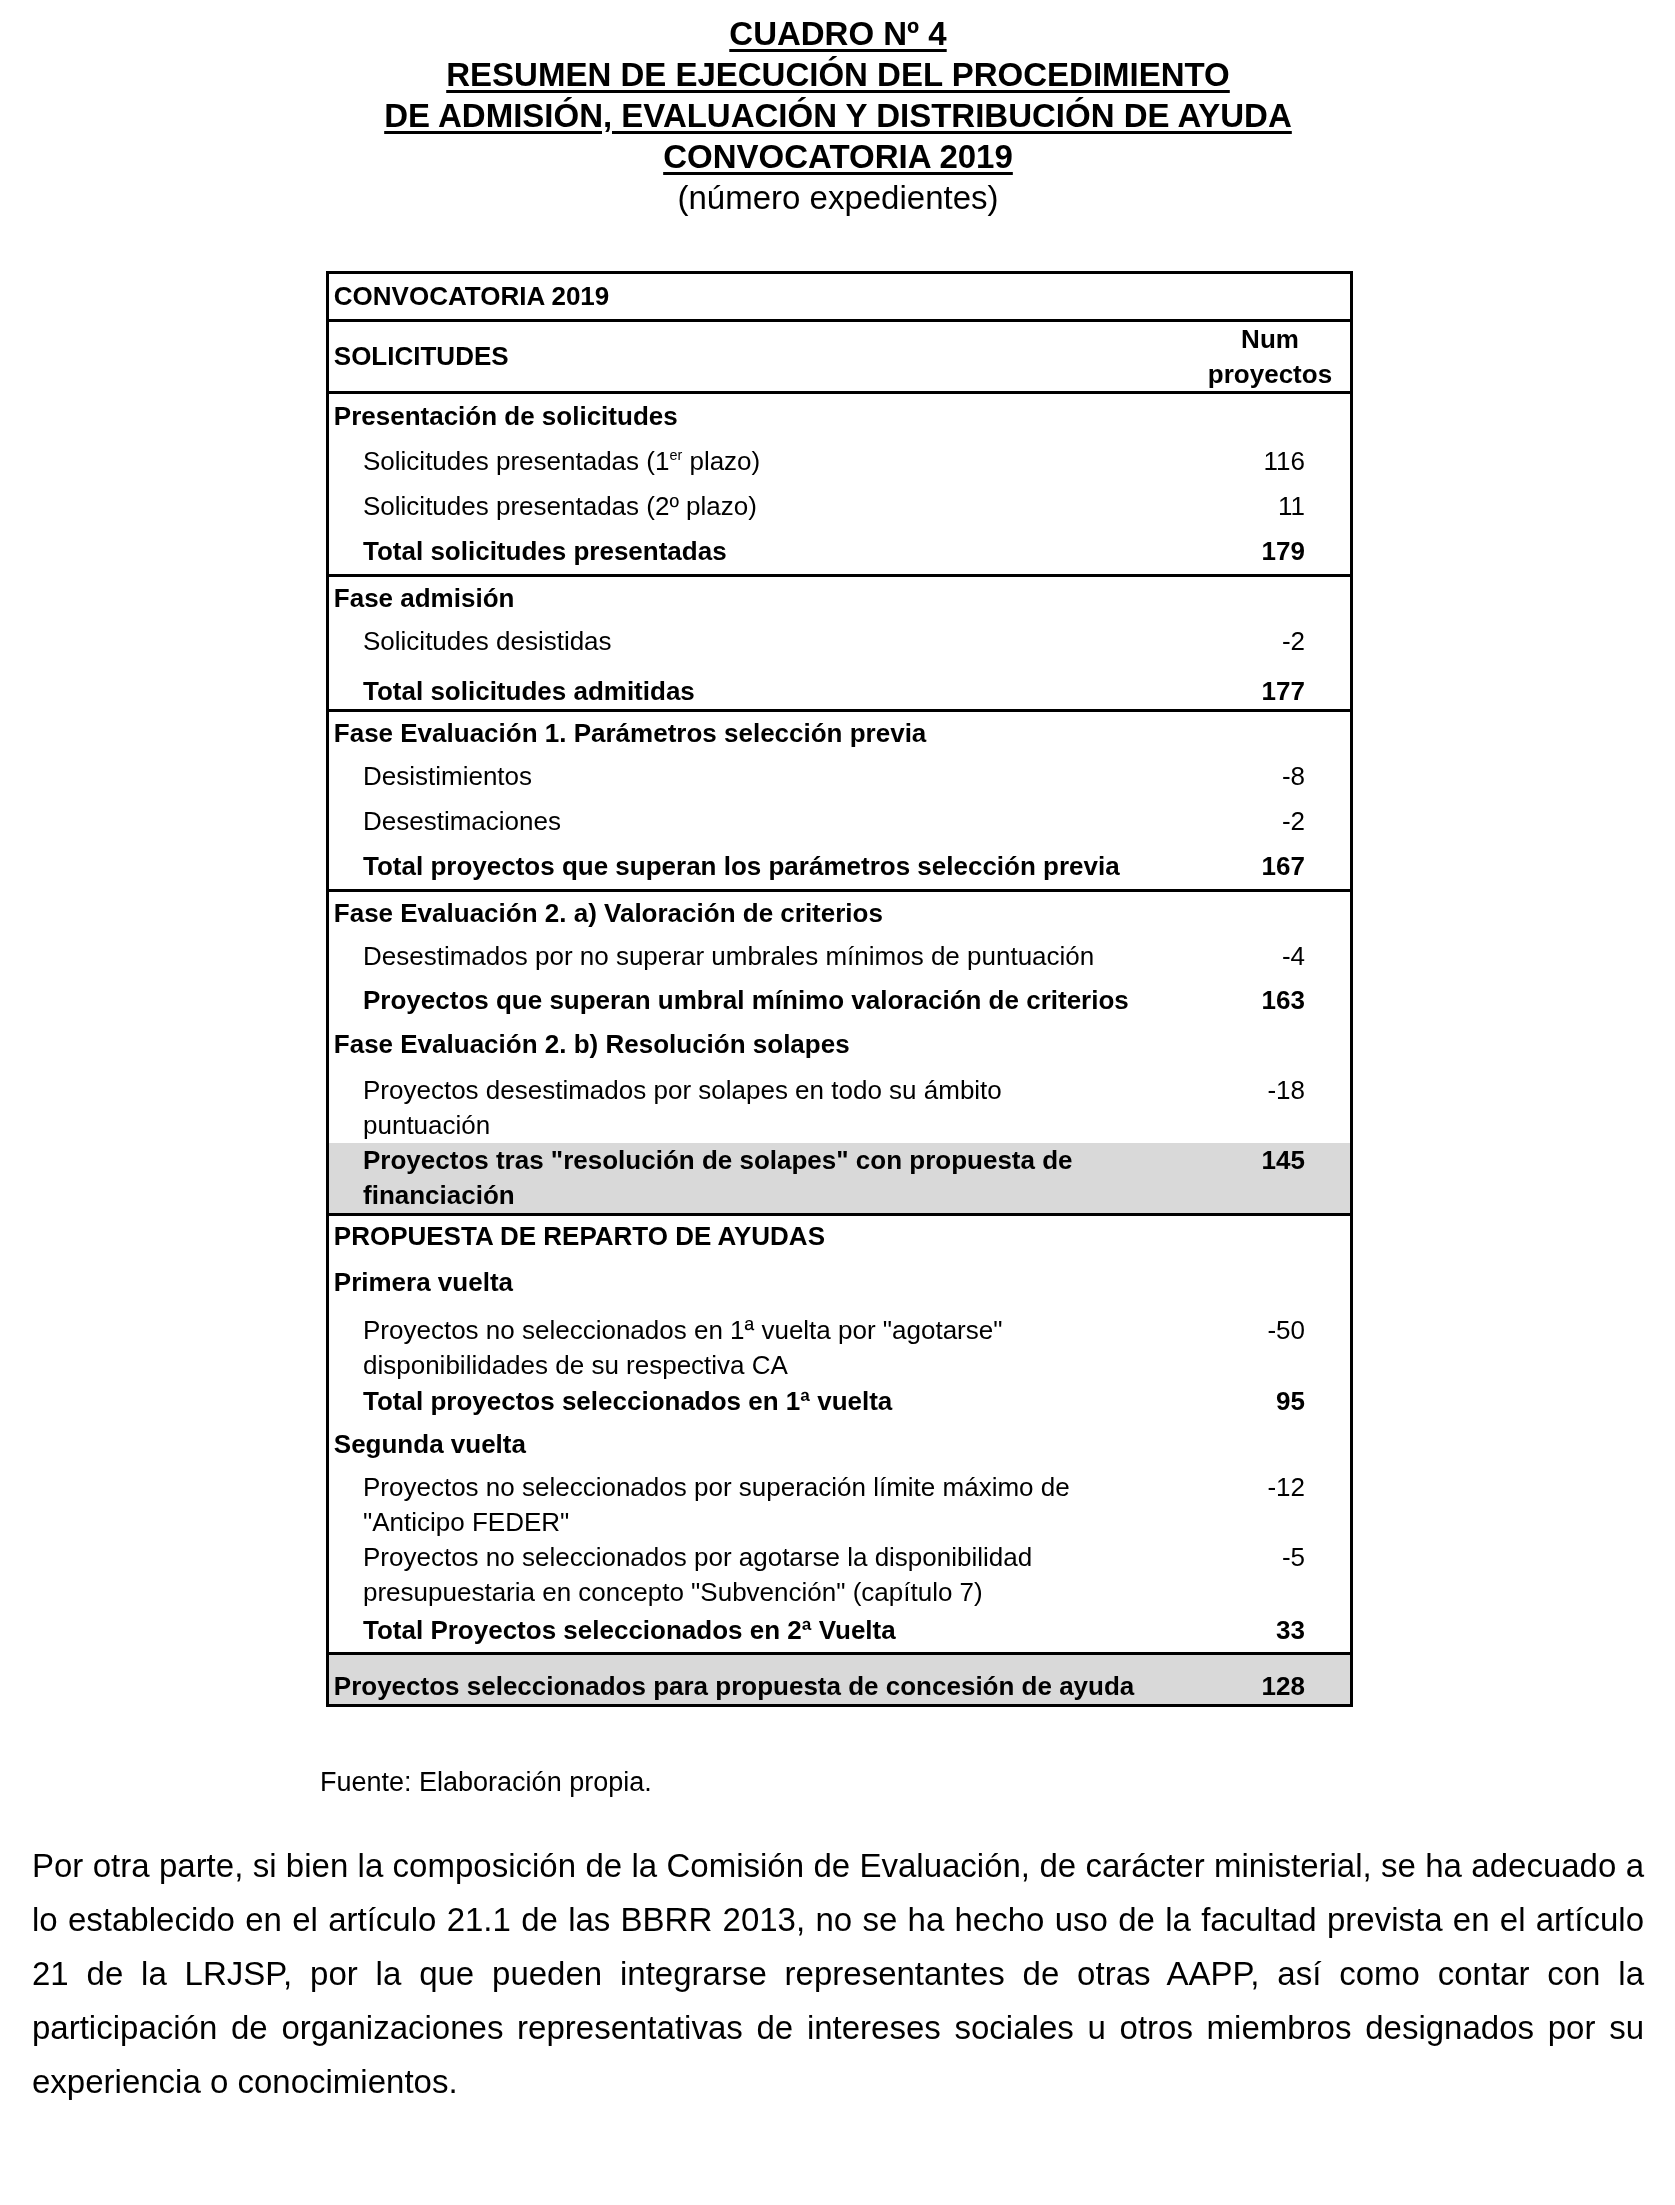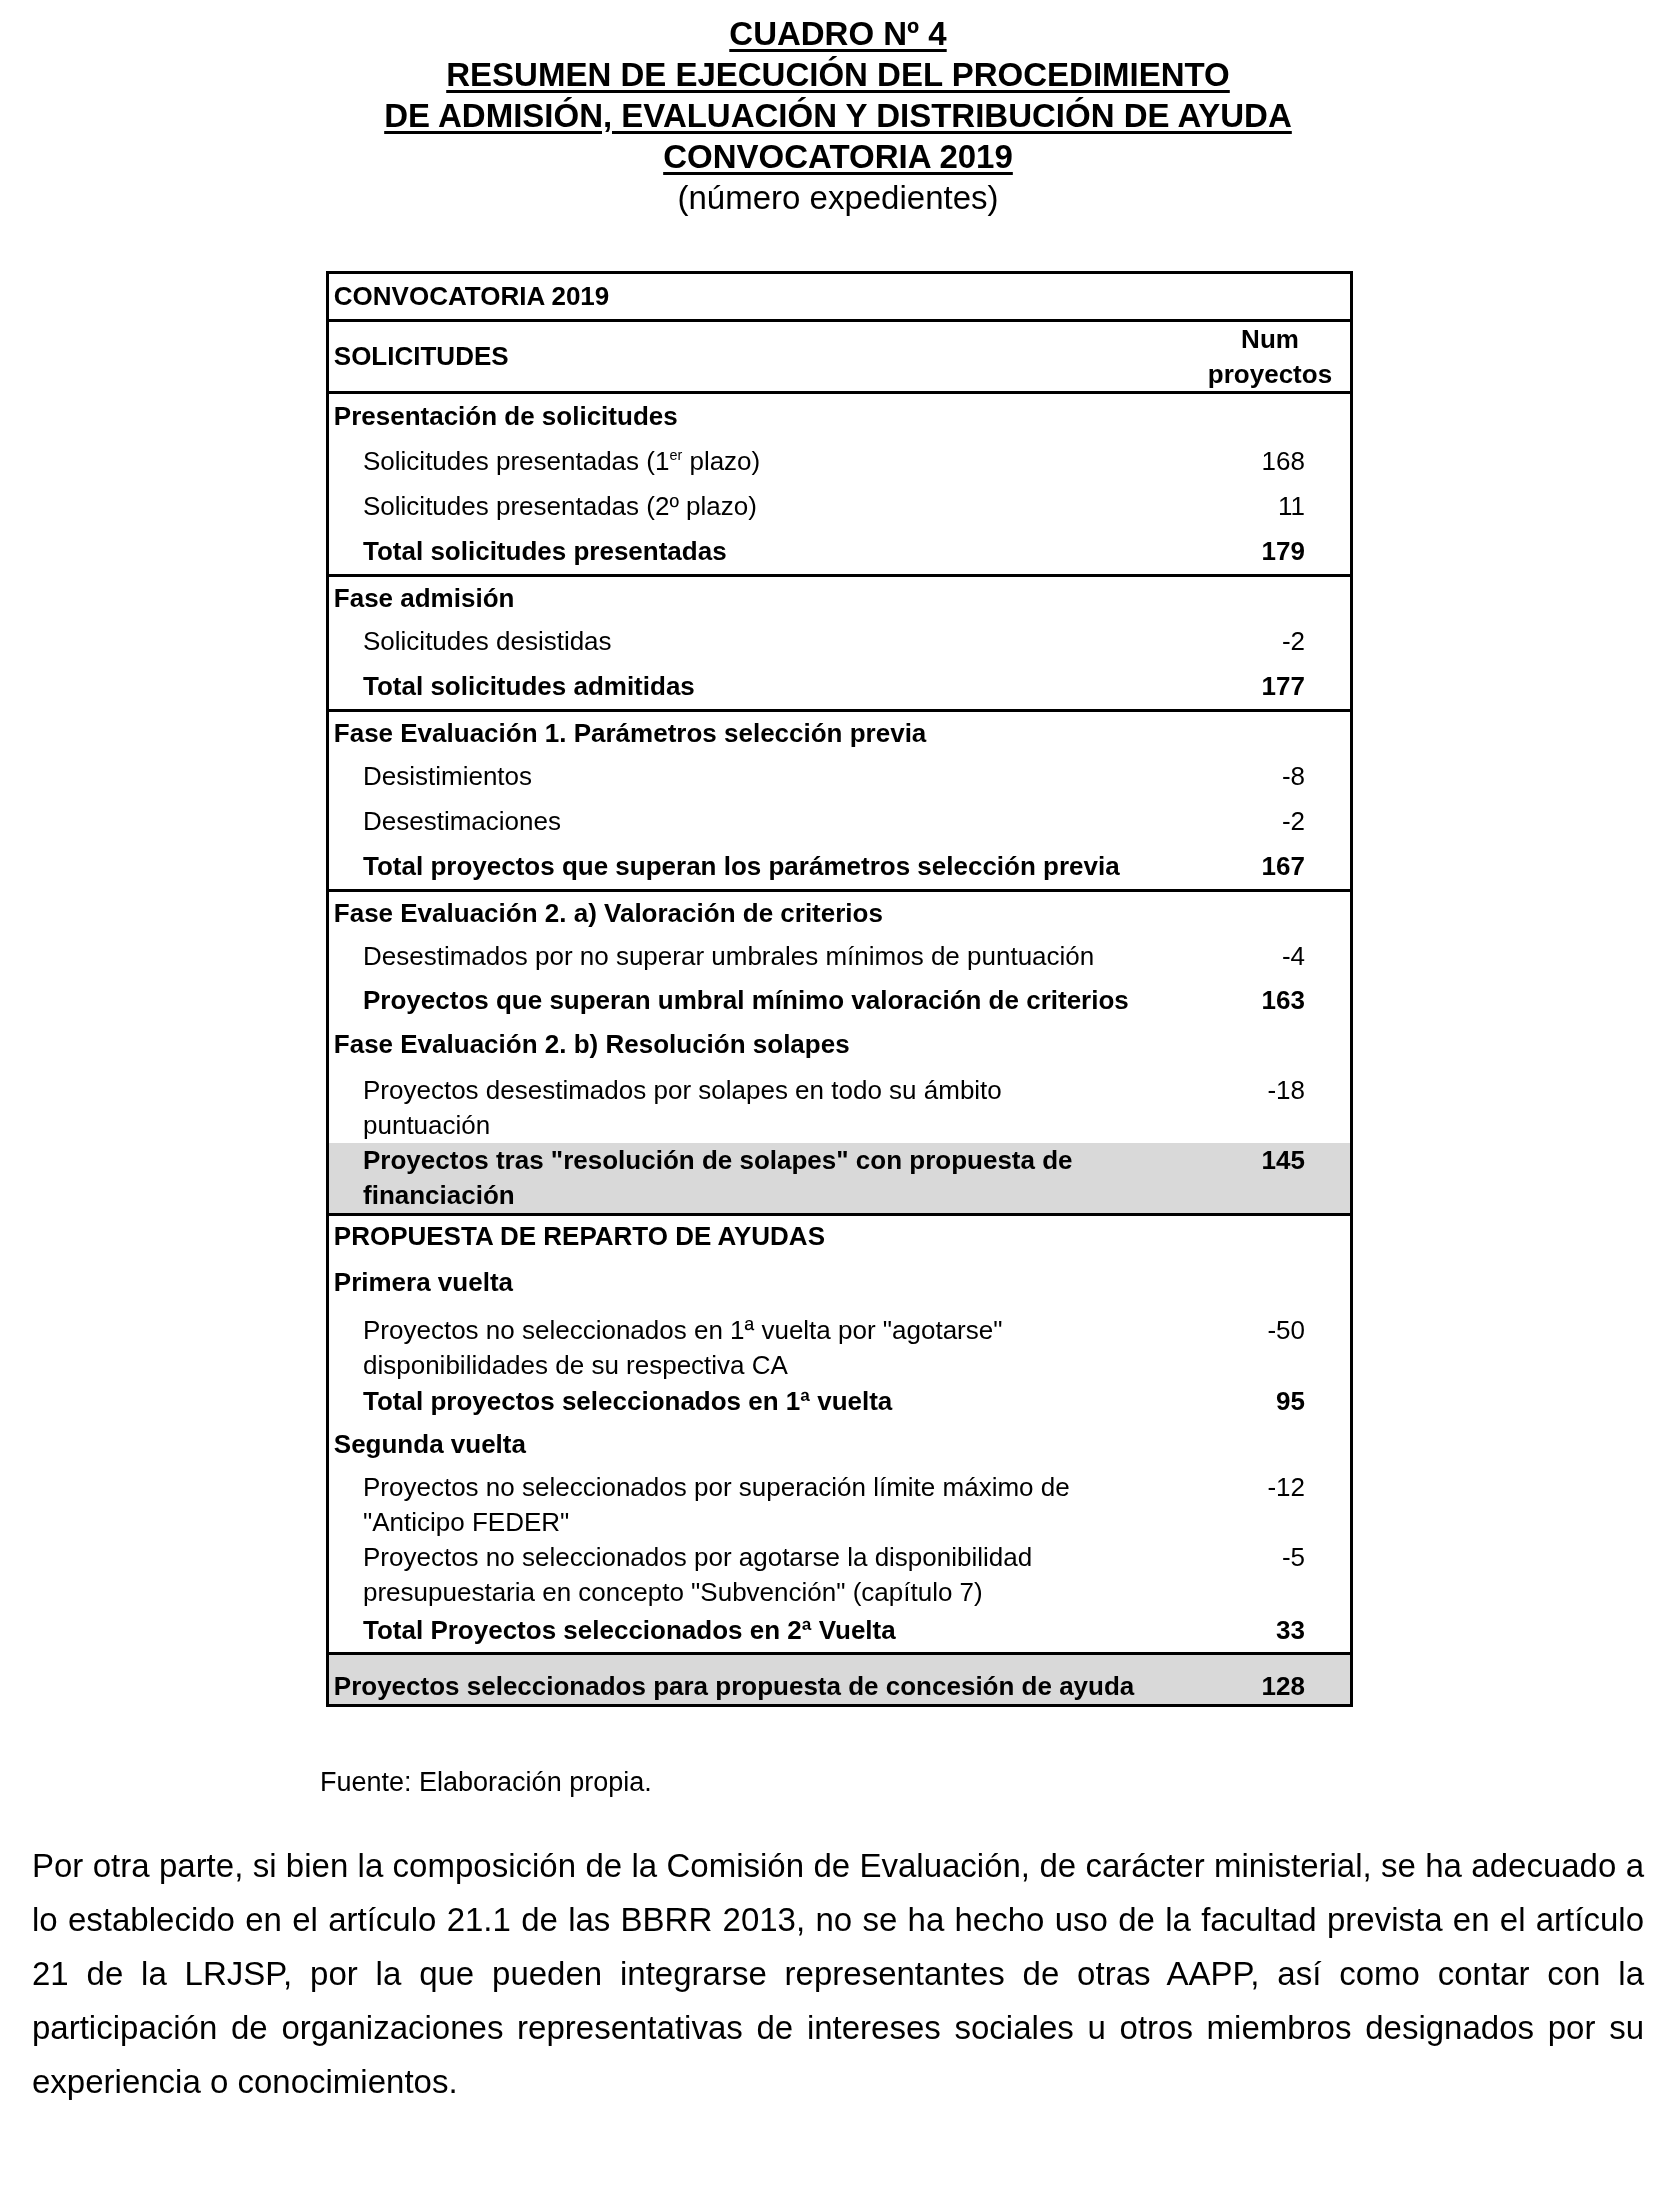--- a/index.html
+++ b/index.html
@@ -69,41 +69,41 @@
       <div>proyectos</div>
     </div>
   </div>
 
   <div class="sect-top">
     <div class="row cell-text h-strong lvl0" style="height:45px;align-items:center;">
       <span>Presentación de solicitudes</span>
     </div>
     <div class="row cell-text" style="height:45px;align-items:center;gap:43px;">
       <div class="lbl lvl1"><span>Solicitudes presentadas (1</span><sup>er</sup><span> plazo)</span></div>
-      <div class="val">168</div>
+      <div class="val">116</div>
     </div>
     <div class="row cell-text" style="height:45px;align-items:center;">
       <div class="lbl lvl1">Solicitudes presentadas (2º plazo)</div>
       <div class="val">11</div>
     </div>
     <div class="row cell-text h-strong" style="height:45px;align-items:center;">
       <div class="lbl lvl1">Total solicitudes presentadas</div>
       <div class="val">179</div>
     </div>
   </div>
 
   <div class="sect-top">
     <div class="row cell-text h-strong lvl0" style="height:42px;align-items:center;">
       <span>Fase admisión</span>
     </div>
     <div class="row cell-text" style="height:45px;align-items:center;">
       <div class="lbl lvl1">Solicitudes desistidas</div>
       <div class="val">-2</div>
     </div>
-    <div class="row cell-text h-strong" style="height:45px;align-items:center;">
+    <div class="row cell-text h-strong" style="height:45px;align-items:flex-end;">
       <div class="lbl lvl1">Total solicitudes admitidas</div>
       <div class="val">177</div>
     </div>
   </div>
 
   <div class="sect-top">
     <div class="row cell-text h-strong lvl0" style="height:42px;align-items:center;">
       <span>Fase Evaluación 1. Parámetros selección previa</span>
     </div>
     <div class="row cell-text" style="height:45px;align-items:center;">

